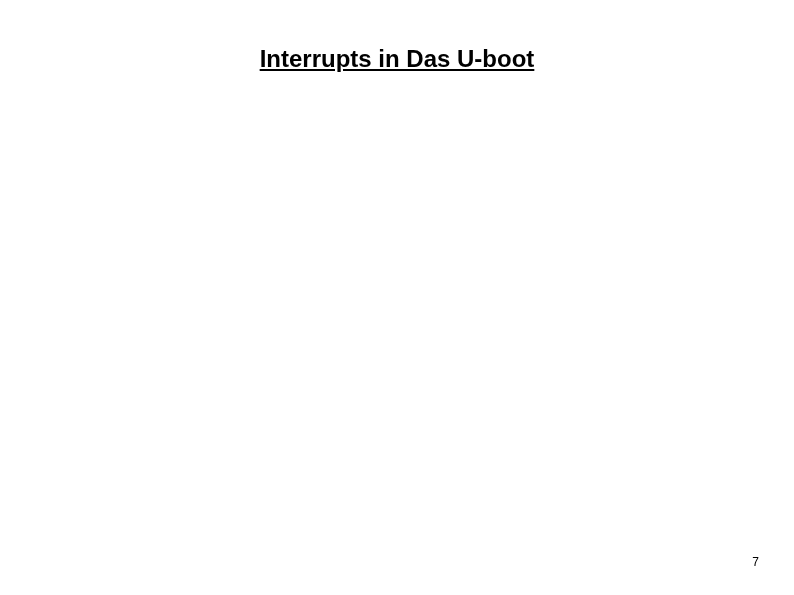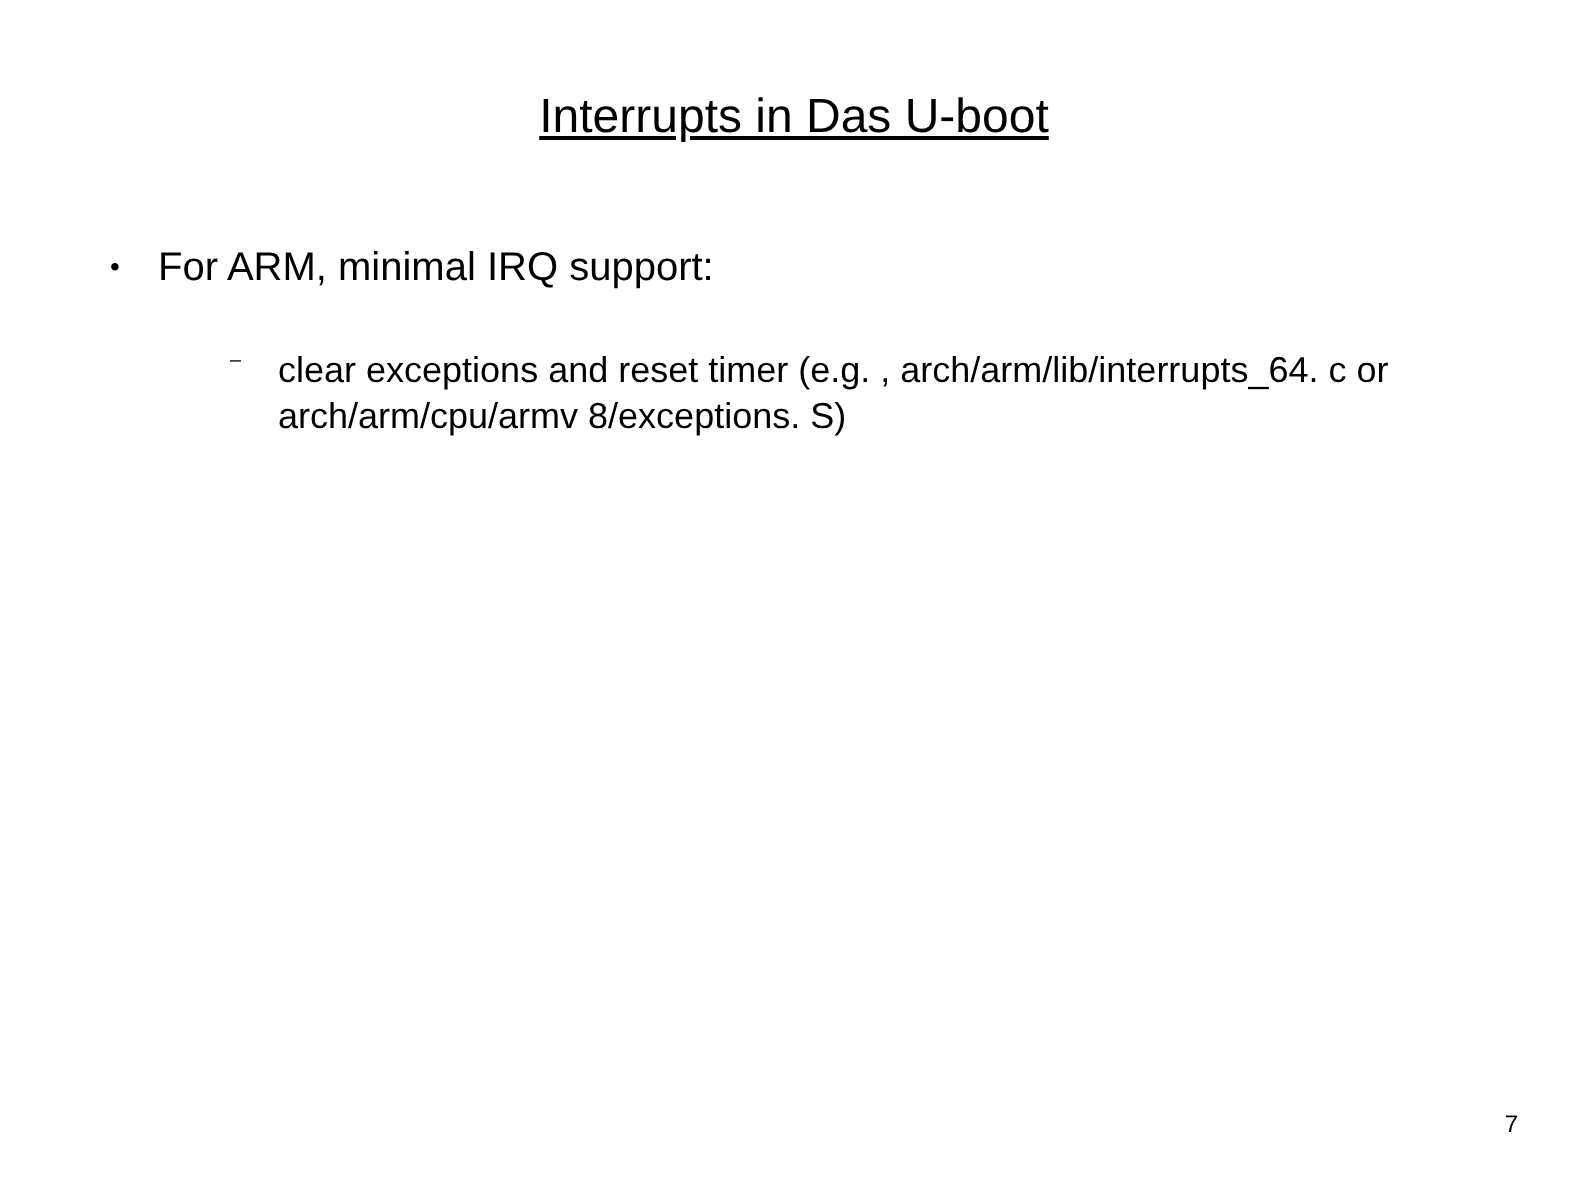--- a/index.html
+++ b/index.html
@@ -19,21 +19,21 @@
       width: 100%;
       height: 100%;
       padding: 45px 55px 30px 55px;
       position: relative;
     }
     .title {
       text-align: center;
       font-size: 24px;
       text-decoration: underline;
       margin-bottom: 50px;
-      font-weight: normal;
+      font-weight: bold;
     }
     .bullet-list {
       list-style: none;
     }
     .bullet-item {
       font-size: 20px;
       margin-bottom: 22px;
       position: relative;
       padding-left: 24px;
     }
@@ -69,24 +69,16 @@
       font-size: 12px;
     }
   </style>
 </head>
 <body>
 
 <div class="slide">
   <h1 class="title">Interrupts in Das U-boot</h1>
 
   <ul class="bullet-list">
-    <li class="bullet-item">
-      <span>For ARM, minimal IRQ support:</span>
-      <ul class="sub-list">
-        <li class="sub-item">
-          <span>clear exceptions and reset timer (e.g. , arch/arm/lib/interrupts_64. c or arch/arm/cpu/armv 8/exceptions. S)</span>
-        </li>
-      </ul>
-    </li>
   </ul>
 
   <div class="page-number">7</div>
 </div>
 
 </body></html>

